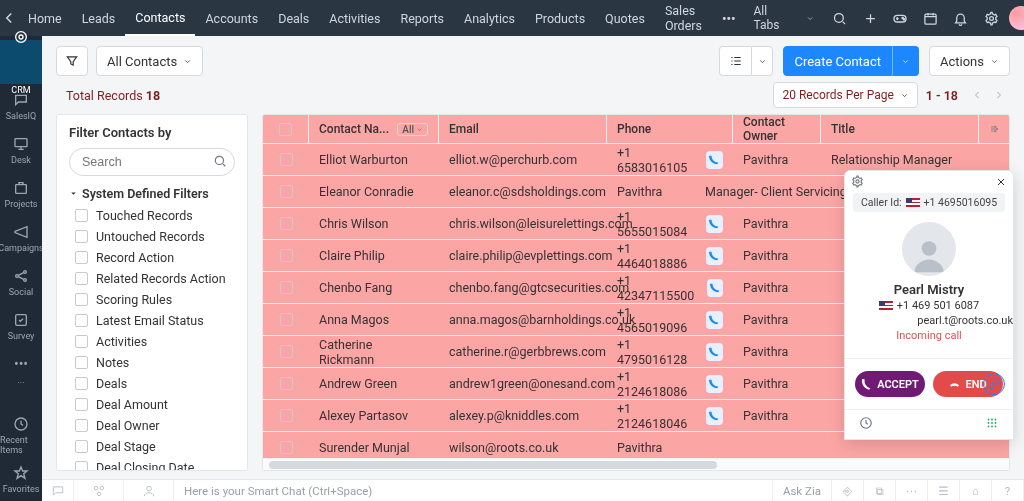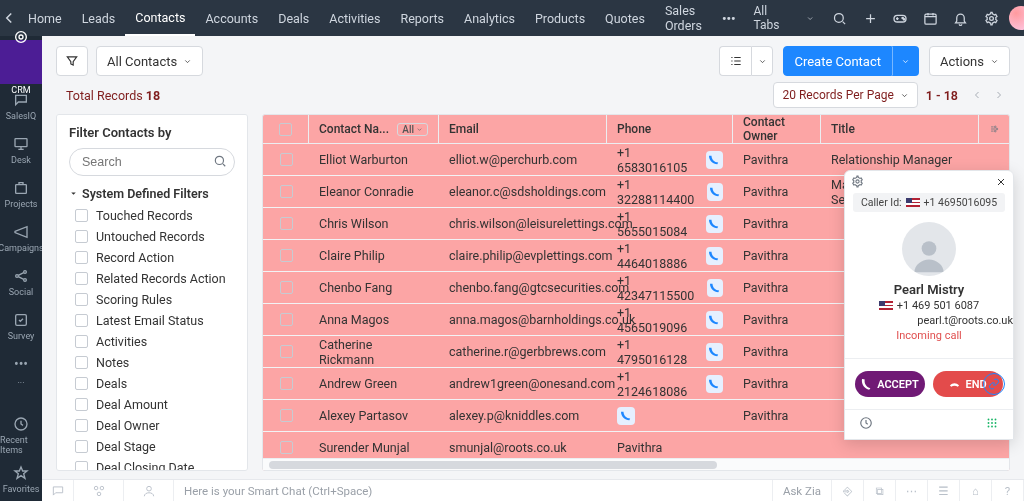--- a/index.html
+++ b/index.html
@@ -14,21 +14,21 @@
   .topnav .tab.active { color:#fff; border-bottom:2px solid #fff; }
   .topnav .spacer { flex:1; }
   .topnav .right { display:flex; align-items:center; gap:4px; }
   .topnav .right .alltabs { color:#cfd6df; font-size:12px; padding:0 8px; display:flex; align-items:center; gap:14px;}
   .topnav .right .ticon { width:28px; height:28px; display:flex; align-items:center; justify-content:center; color:#cfd6df; }
   .avatar-img { width:24px; height:24px; border-radius:50%; background: radial-gradient(circle at 30% 30%, #ff9a9e, #fecfef); display:inline-block;}
 
   
   .leftrail { position:absolute; top:36px; left:0; bottom:0; width:42px; background:#1f2a36; color:#9aa6b2; display:flex; flex-direction:column; align-items:center; padding-top:4px;}
   .leftrail .app { width:42px; height:44px; display:flex; flex-direction:column; align-items:center; justify-content:center; gap:2px; font-size:9px; color:#9aa6b2; cursor:pointer;}
-  .leftrail .app.active { background:#4c1d95; color:#fff;gap:40px;}
+  .leftrail .app.active { background:#0c4a6e; color:#fff;gap:40px;}
   .leftrail .app .ic { width:18px; height:18px; display:flex; align-items:center; justify-content:center;}
   .leftrail .bottom { margin-top:auto; width:100%;}
 
   
   .main { position:absolute; top:36px; left:42px; right:0; bottom:22px; background:#f4f5f7; display:flex; flex-direction:column;}
 
   
   .toolbar { height:30px; margin:10px 14px 6px 14px; display:flex; align-items:center;}
   .btn { height:30px; border:1px solid #d6d9de; background:#fff; border-radius:4px; display:inline-flex; align-items:center; padding:0 10px; font-size:13px; cursor:pointer;}
   .iconbtn { width:32px; justify-content:center; padding:0;}
@@ -461,28 +461,20 @@
             <div class="col c-owner">Pavithra</div>
             <div class="col c-title">Relationship Manager</div>
             <div class="col c-settings"></div>
           </div>
           <div class="trow">
             <div class="col c-chk">
               <span style="width:13px;height:13px;border:1px solid #c6cbd2;border-radius:2px;display:inline-block;"></span>
             </div>
             <div class="col c-name">Eleanor Conradie</div>
             <div class="col c-email">eleanor.c@sdsholdings.com</div>
-            <div class="col c-phone phonecell">
-              <span>+1 32288114400</span>
-              <span class="callicon">
-                <svg width="10" height="10" viewBox="0 0 24 24" fill="currentColor">
-                  <path d="M6 2c0 9 7 16 16 16l-2 4c-11 0-20-9-20-20z"></path>
-                </svg>
-              </span>
-            </div>
             <div class="col c-owner">Pavithra</div>
             <div class="col c-title">Manager- Client Servicing</div>
             <div class="col c-settings"></div>
           </div>
           <div class="trow">
             <div class="col c-chk">
               <span style="width:13px;height:13px;border:1px solid #c6cbd2;border-radius:2px;display:inline-block;"></span>
             </div>
             <div class="col c-name">Chris Wilson</div>
             <div class="col c-email">chris.wilson@leisurelettings.com</div>
@@ -588,36 +580,37 @@
             <div class="col c-title"></div>
             <div class="col c-settings"></div>
           </div>
           <div class="trow">
             <div class="col c-chk">
               <span style="width:13px;height:13px;border:1px solid #c6cbd2;border-radius:2px;display:inline-block;"></span>
             </div>
             <div class="col c-name">Alexey Partasov</div>
             <div class="col c-email">alexey.p@kniddles.com</div>
             <div class="col c-phone phonecell">
+              <span>+1 2124618046</span>
               <span class="callicon">
                 <svg width="10" height="10" viewBox="0 0 24 24" fill="currentColor">
                   <path d="M6 2c0 9 7 16 16 16l-2 4c-11 0-20-9-20-20z"></path>
                 </svg>
               </span>
             </div>
             <div class="col c-owner">Pavithra</div>
             <div class="col c-title"></div>
             <div class="col c-settings"></div>
           </div>
           <div class="trow">
             <div class="col c-chk">
               <span style="width:13px;height:13px;border:1px solid #c6cbd2;border-radius:2px;display:inline-block;"></span>
             </div>
             <div class="col c-name">Surender Munjal</div>
-            <div class="col c-email">smunjal@roots.co.uk</div>
+            <div class="col c-email">wilson@roots.co.uk</div>
             <div class="col c-owner">Pavithra</div>
             <div class="col c-title"></div>
             <div class="col c-settings"></div>
           </div>
         </div>
       <div class="hscroll">
           <div class="thumb"></div>
         </div>
     </div>
   </div>

